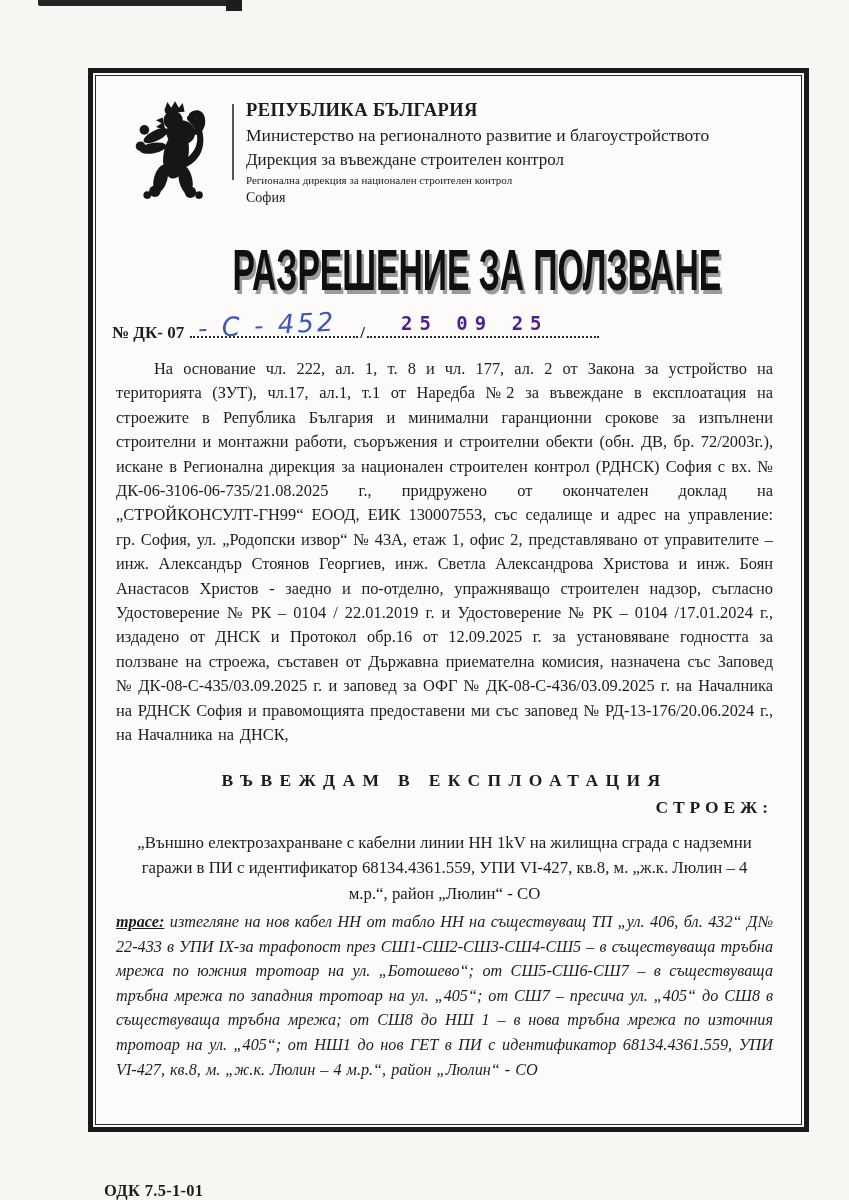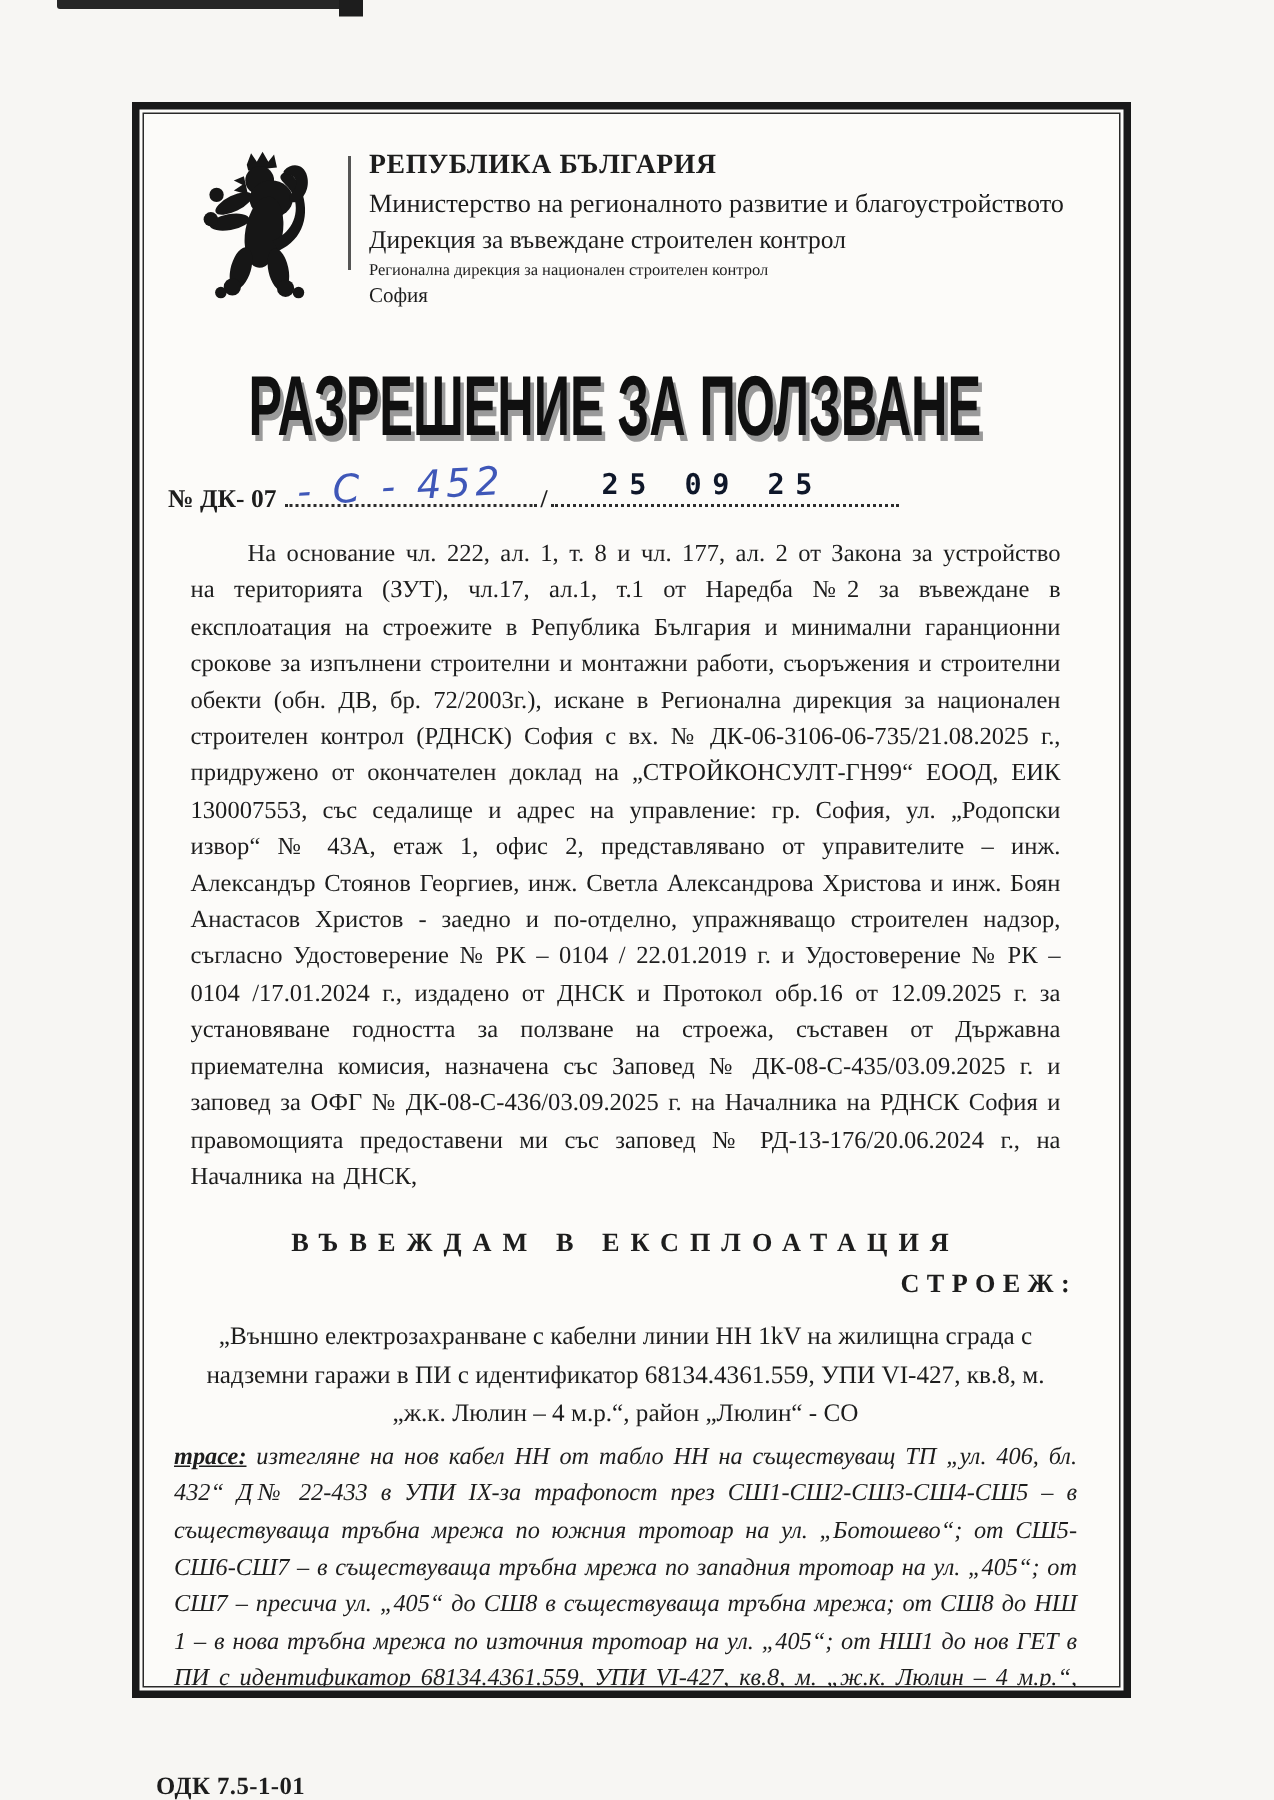--- a/index.html
+++ b/index.html
@@ -12,41 +12,41 @@
   }
   .scan-artifact-bar{
     position:absolute;left:38px;top:0;width:196px;height:6px;
     background:#262626;border-radius:0 0 2px 2px;
   }
   .scan-artifact-nub{
     position:absolute;left:226px;top:0;width:16px;height:11px;
     background:#1d1d1d;
   }
   .frame-outer{
-    position:absolute;left:88px;top:68px;width:666px;height:1064px;
+    position:absolute;left:88px;top:68px;width:721px;height:1064px;
     border:5px solid #191919;box-sizing:border-box;background:#fcfbf9;
   }
   .frame-inner{
     position:absolute;left:2px;top:2px;right:2px;bottom:2px;
     border:1px solid #2a2a2a;
     padding:20px 26px 0 16px;box-sizing:border-box;
     overflow:hidden;
   }
   
   .letterhead{display:flex;align-items:flex-start;gap:8px;margin:4px 0 0 18px;}
   .emblem{width:92px;height:100px;flex:0 0 auto;}
   .header-divider{width:2px;height:76px;background:#555;margin:4px 4px 0 2px;flex:0 0 auto;}
   .letterhead-text{padding-top:0;}
   .lh-country{font-weight:bold;font-size:18.5px;letter-spacing:.4px;margin:0 0 4px 0;}
   .lh-ministry{font-size:17.5px;margin:0 0 4px 0;}
   .lh-directorate{font-size:17px;margin:0 0 4px 0;}
   .lh-regional{font-size:11px;margin:0 0 4px 0;}
   .lh-city{font-size:14px;margin:0;}
   
-  .doc-title-wrap{text-align:left;margin-top:42px;height:52px;}
+  .doc-title-wrap{text-align:right;margin-top:42px;height:52px;}
   .doc-title{
     display:inline-block;
     font-family:"Liberation Sans", sans-serif;
     font-weight:bold;font-size:41px;letter-spacing:0px;
     transform:scale(.82,1.38);transform-origin:center;
     color:#101010;
     text-shadow:3px 3px 0 #9a9a9a;
     white-space:nowrap;
   }
   
@@ -71,21 +71,21 @@
   }
   .stamp-date{
     position:absolute;left:34px;bottom:2px;
     font-family:"DejaVu Sans Mono", monospace;font-weight:bold;
     font-size:19px;letter-spacing:7px;white-space:nowrap;
   }
   
   .body-col{margin:14px 2px 0 4px;}
   .legal-paragraph{
     font-size:16.4px;line-height:24.4px;text-align:justify;
-    text-indent:38px;margin:11px;word-spacing:1.5px;
+    text-indent:38px;margin:0;word-spacing:1.5px;
   }
   .decl-line1{
     text-align:center;font-weight:bold;font-size:17.5px;
     letter-spacing:.42em;margin:22px 0 0 0;
   }
   .decl-line2{
     text-align:right;font-weight:bold;font-size:17.5px;
     letter-spacing:.28em;margin:6px 0 0 0;
   }
   .project-name{
@@ -149,21 +149,21 @@
         <p class="lh-regional">Регионална дирекция за национален строителен контрол</p>
         <p class="lh-city">София</p>
       </div>
     </div>
 
     <div class="doc-title-wrap">
       <span class="doc-title">РАЗРЕШЕНИЕ ЗА ПОЛЗВАНЕ</span>
     </div>
 
     <div class="number-line">
-      <span>№ ДК- 07</span><span class="dots dots-1"><span class="handwritten" id="hw-number" style="color: rgb(63, 87, 184);">- С - 452</span></span><span class="num-sep">/</span><span class="dots dots-2"><span class="stamp-date" id="stamp-date" style="color: #0f172a;">25 09 25</span></span>
+      <span>№ ДК- 07</span><span class="dots dots-1"><span class="handwritten" id="hw-number" style="color: rgb(63, 87, 184);">- С - 452</span></span><span class="num-sep">/</span><span class="dots dots-2"><span class="stamp-date" id="stamp-date" style="color: #4c1d95;">25 09 25</span></span>
     </div>
 
     <div class="body-col">
       <p class="legal-paragraph">На основание чл. 222, ал. 1, т. 8 и чл. 177, ал. 2 от Закона за устройство на територията (ЗУТ), чл.17, ал.1, т.1 от Наредба №2 за въвеждане в експлоатация на строежите в Република България и минимални гаранционни срокове за изпълнени строителни и монтажни работи, съоръжения и строителни обекти (обн. ДВ, бр. 72/2003г.), искане в Регионална дирекция за национален строителен контрол (РДНСК) София с вх. № ДК-06-3106-06-735/21.08.2025 г., придружено от окончателен доклад на „СТРОЙКОНСУЛТ-ГН99“ ЕООД, ЕИК 130007553, със седалище и адрес на управление: гр. София, ул. „Родопски извор“ № 43А, етаж 1, офис 2, представлявано от управителите – инж. Александър Стоянов Георгиев, инж. Светла Александрова Христова и инж. Боян Анастасов Христов - заедно и по-отделно, упражняващо строителен надзор, съгласно Удостоверение № РК – 0104 / 22.01.2019 г. и Удостоверение № РК – 0104 /17.01.2024 г., издадено от ДНСК и Протокол обр.16 от 12.09.2025 г. за установяване годността за ползване на строежа, съставен от Държавна приемателна комисия, назначена със Заповед № ДК-08-С-435/03.09.2025 г. и заповед за ОФГ № ДК-08-С-436/03.09.2025 г. на Началника на РДНСК София и правомощията предоставени ми със заповед № РД-13-176/20.06.2024 г., на Началника на ДНСК,</p>
 
       <p class="decl-line1">ВЪВЕЖДАМ В ЕКСПЛОАТАЦИЯ</p>
       <p class="decl-line2">СТРОЕЖ:</p>
 
       <p class="project-name">„Външно електрозахранване с кабелни линии НН 1kV на жилищна сграда с надземни гаражи в ПИ с идентификатор 68134.4361.559, УПИ VI-427, кв.8, м. „ж.к. Люлин – 4 м.р.“, район „Люлин“ - СО</p>
 

